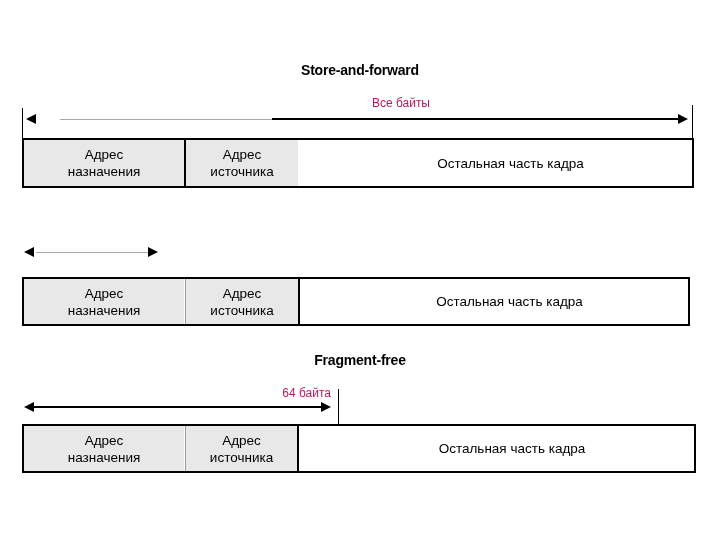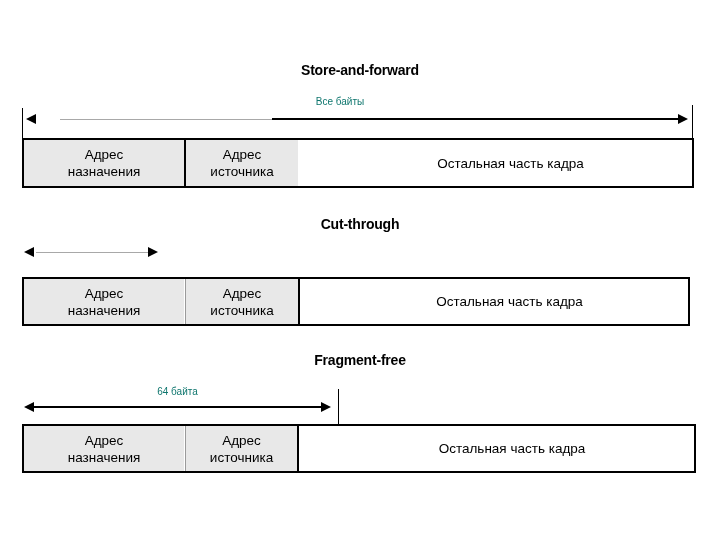--- a/index.html
+++ b/index.html
@@ -60,24 +60,24 @@
     top: 0;
     width: 2px;
     height: 100%;
     background: #000000;
   }
   .vdivider.light { background: #9a9a9a; width: 1px; }
 
   
   .dim-label {
     position: absolute;
-    font-size: 10px;
+    font-size: 12px;
     white-space: nowrap;
-    text-align: center;
-    color: #0f766e;
+    text-align: right;
+    color: #be185d;
   }
   .dim-line {
     position: absolute;
     height: 2px;
     background: #000000;
   }
   .dim-line.faint { background: #a8a8a8; height: 1px; }
   .tick {
     position: absolute;
     width: 1px;
@@ -121,21 +121,20 @@
     <div class="vdivider" style="left:160px;"></div>
     <div class="field shaded" style="left:162px; width:112px;">
       <span class="ln">Адрес</span>
       <span class="ln">источника</span>
     </div>
     <div class="field plain" style="left:274px; right:0;">
       <span class="ln">Остальная часть кадра</span>
     </div>
   </div>
 
-  <div class="sec-title abs" style="left:0; top:216px; width:720px;">Cut-through</div>
 
 
   <div class="arrow-l" style="left:24px; top:247px;"></div>
   <div class="dim-line faint" style="left:36px; top:252px; width:112px;"></div>
   <div class="arrow-r" style="left:148px; top:247px;"></div>
 
   <div class="frame-box abs" style="left:22px; top:277px; width:668px; height:49px;">
     <div class="field shaded" style="left:0px; width:160px;">
       <span class="ln">Адрес</span>
       <span class="ln">назначения</span>

